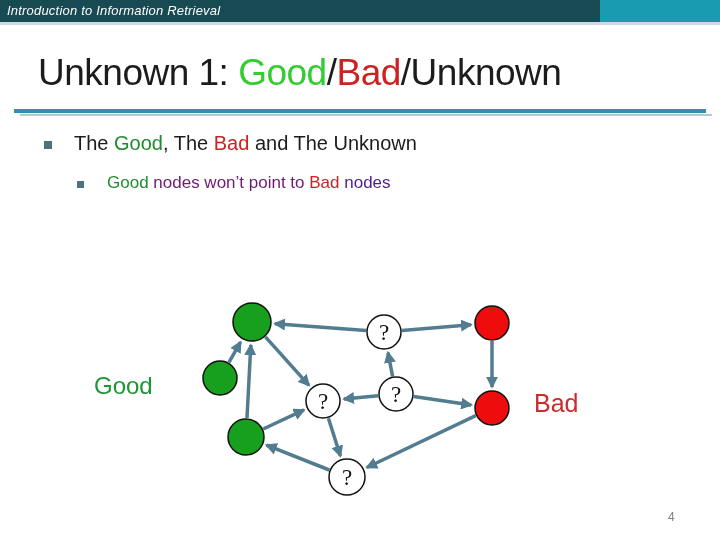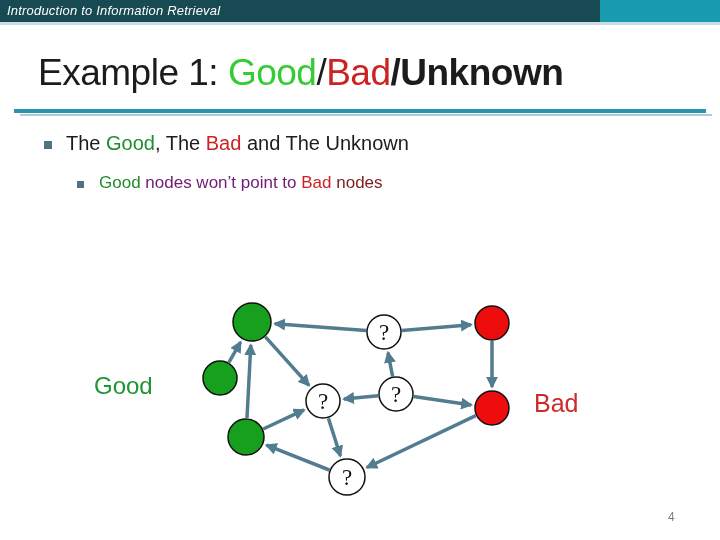--- a/index.html
+++ b/index.html
@@ -31,21 +31,21 @@
   
   .title {
     position: absolute; left: 38px; top: 52px; margin: 0;
     font-size: 37px; font-weight: normal; letter-spacing: -0.5px;
     white-space: nowrap;
   }
   .rule-main { position: absolute; left: 14px; top: 109px; width: 692px; height: 4px; }
   .rule-light { position: absolute; left: 20px; top: 114px; width: 692px; height: 2px; }
 
   
-  .bullet { position: absolute; display: flex; align-items: flex-start; white-space: nowrap; }
+  .bullet { position: absolute; display: flex; align-items: flex-start; white-space: nowrap; gap: 8px; }
   .bullet.l1 { left: 44px; top: 132px; font-size: 20px; }
   .bullet.l2a { left: 77px; top: 173px; font-size: 17px; }
   .bullet.l2b { left: 77px; top: 204px; font-size: 17px; }
   .bmarker { display: inline-block; flex: 0 0 auto; }
   .l1 .bmarker { width: 8px; height: 8px; margin-top: 9px; margin-right: 14px; }
   .l2a .bmarker, .l2b .bmarker { width: 7px; height: 7px; margin-top: 8px; margin-right: 15px; }
 
   
   svg.graph { position: absolute; left: 0; top: 0; width: 720px; height: 540px; }
   .dlabel { position: absolute; white-space: nowrap; }
@@ -58,32 +58,32 @@
 <body>
 
 <div class="slide">
 
   <div class="header" style="background-color: rgb(23, 74, 82);">
     <span class="header-title">Introduction to Information Retrieval</span>
     <div class="header-accent" style="background-color: rgb(25, 156, 178);"></div>
   </div>
   <div class="header-underline" style="background-color: rgb(204, 219, 224);"></div>
 
-  <h1 class="title"><span style="color: rgb(28, 28, 28);">Example 1: </span><span style="color: rgb(51, 204, 51);">Good</span><span style="color: rgb(28, 28, 28);">/</span><span style="color: rgb(204, 34, 34);">Bad</span><span style="color: rgb(28, 28, 28); font-weight: bold;">/Unknown</span></h1>
+  <h1 class="title"><span style="color: rgb(28, 28, 28);">Unknown 1: </span><span style="color: rgb(51, 204, 51);">Good</span><span style="color: rgb(28, 28, 28);">/</span><span style="color: rgb(204, 34, 34);">Bad</span><span style="color: rgb(28, 28, 28);">/Unknown</span></h1>
 
   <div class="rule-main" style="background-color: rgb(46, 147, 168);"></div>
   <div class="rule-light" style="background-color: rgb(169, 206, 218);"></div>
 
   <div class="bullet l1">
     <span class="bmarker" style="background-color: rgb(78, 115, 129);"></span>
     <span class="btext"><span style="color: rgb(28, 28, 28);">The </span><span style="color: rgb(31, 140, 46);">Good</span><span style="color: rgb(28, 28, 28);">, The </span><span style="color: rgb(204, 34, 34);">Bad</span><span style="color: rgb(28, 28, 28);"> and The Unknown</span></span>
   </div>
   <div class="bullet l2a">
     <span class="bmarker" style="background-color: rgb(78, 115, 129);"></span>
-    <span class="btext"><span style="color: rgb(31, 140, 46);">Good</span><span style="color: #701a75;"> nodes won’t point to </span><span style="color: rgb(204, 34, 34);">Bad</span><span style="color: #7f1d1d;"> nodes</span></span>
+    <span class="btext"><span style="color: rgb(31, 140, 46);">Good</span><span style="color: #701a75;"> nodes won’t point to </span><span style="color: rgb(204, 34, 34);">Bad</span><span style="color: #4c1d95;"> nodes</span></span>
   </div>
 
   <svg class="graph" id="graph" viewBox="0 0 720 540" xmlns="http://www.w3.org/2000/svg">
     <defs>
       <marker id="arrow" viewBox="0 0 10 10" refX="8.5" refY="5" markerWidth="12" markerHeight="12" markerUnits="userSpaceOnUse" orient="auto">
         <path id="arrow-head" d="M0,0 L10,5 L0,10 z" fill="#527c8f"></path>
       </marker>
     </defs>
     <g id="edges">
         <line x1="228.9" y1="362.4" x2="240.6" y2="342.0" stroke="#527c8f" stroke-width="3.5" marker-end="url(#arrow)"></line>

